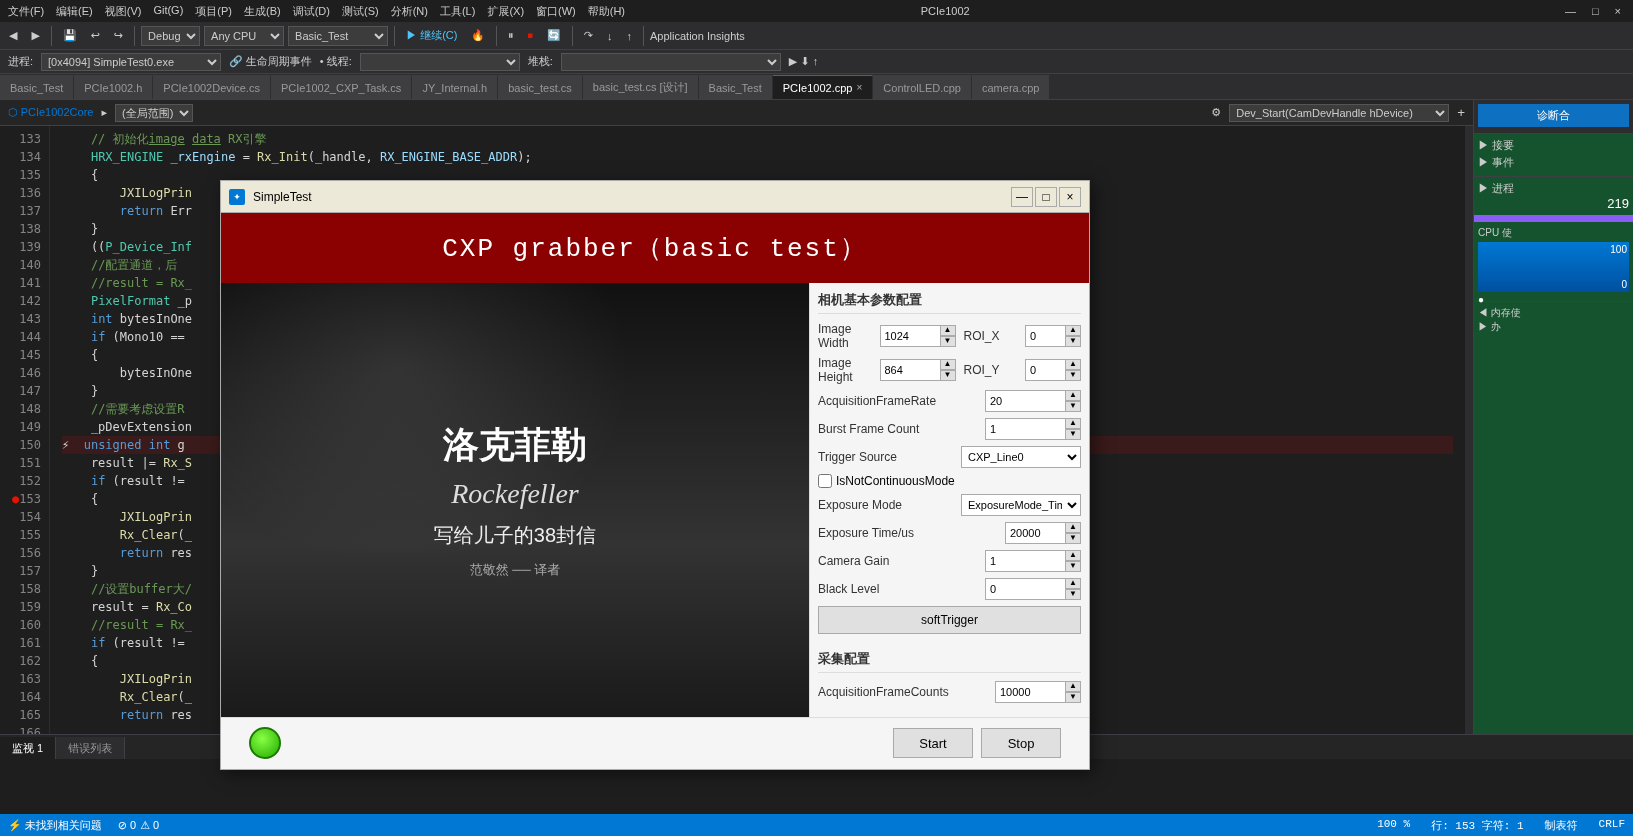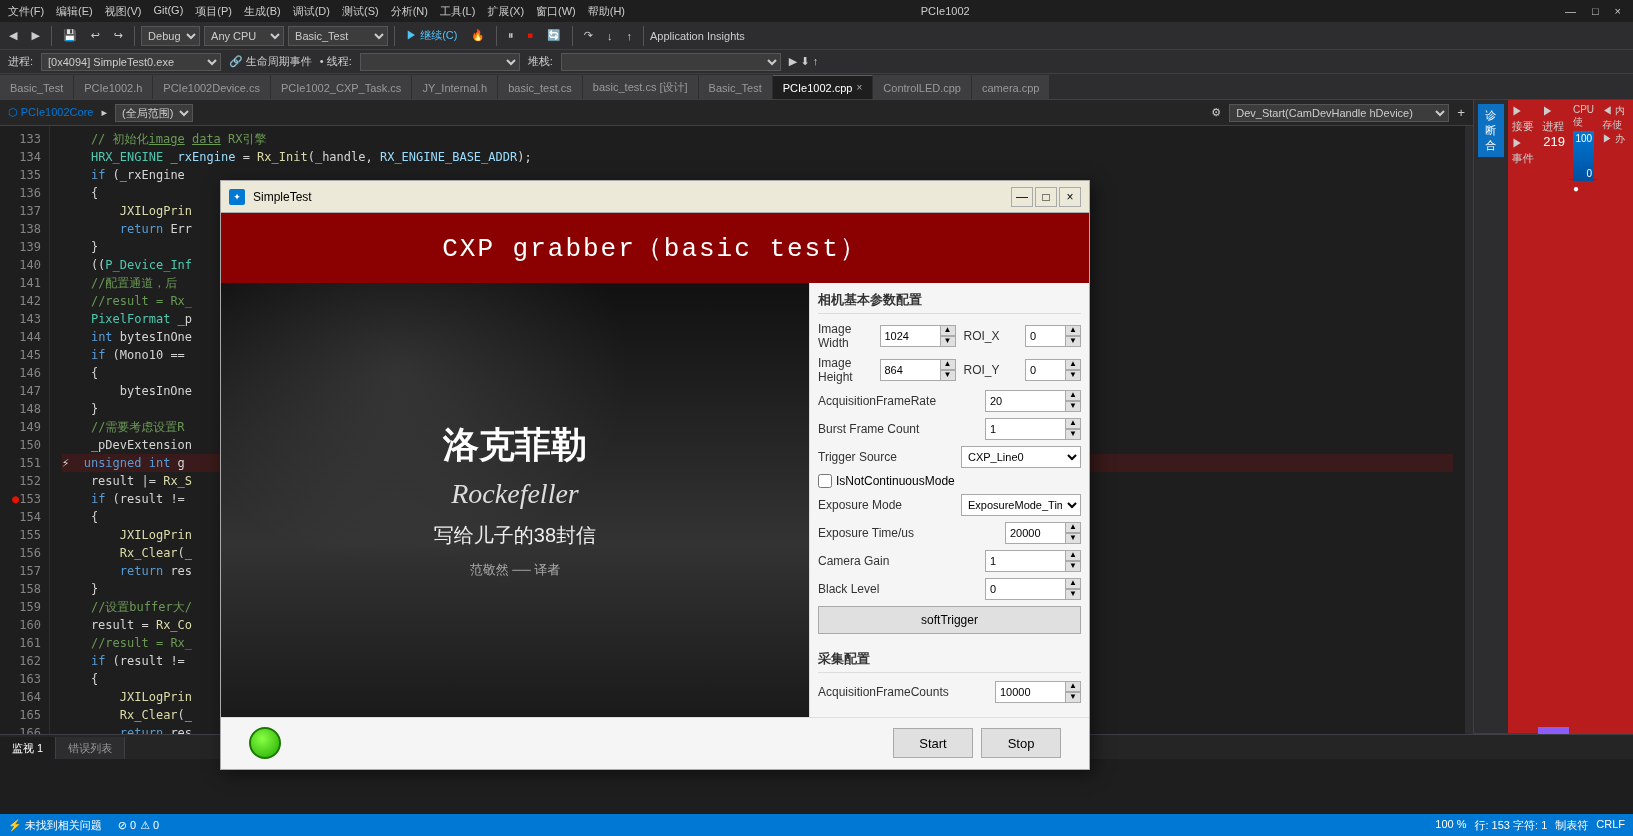--- a/index.html
+++ b/index.html
@@ -39,26 +39,26 @@
     .line-numbers { width: 50px; background: #1e1e1e; color: #858585; font-size: 12px; font-family: 'Consolas', monospace; padding: 4px 8px; text-align: right; line-height: 18px; user-select: none; border-right: 1px solid #2d2d30; }
     .code-content { flex: 1; padding: 4px 12px; overflow: auto; font-family: 'Consolas', monospace; font-size: 12px; line-height: 18px; color: #d4d4d4; }
     .code-line { white-space: pre; }
     .kw { color: #569cd6; }
     .cm { color: #6a9955; }
     .fn { color: #dcdcaa; }
     .type { color: #4ec9b0; }
     .macro { color: #9cdcfe; }
 
     
-    .right-panel { width: 150px; background: #b91c1c; border-left: 1px solid #3f3f46; display: flex; }
+    .right-panel { width: 150px; background: #14532d; border-left: 1px solid #3f3f46; display: flex; flex-direction: column; }
     .diagnostic-btn { width: 100%; padding: 4px; background: #0e70c0; color: white; border: none; font-size: 11px; cursor: pointer; margin-bottom: 2px; }
 
     
     .status-bar { height: 22px; background: #0078d4; display: flex; align-items: center; padding: 0 8px; color: white; font-size: 11px; gap: 16px; }
-    .status-right { margin-left: auto; display: flex; gap: 8px; }
+    .status-right { margin-left: auto; display: flex; gap: 21px; font-family: Liberation Mono, monospace; }
 
     
     .bottom-area { height: 120px; background: #1e1e1e; border-top: 1px solid #3f3f46; display: flex; flex-direction: column; }
     .bottom-tabs { height: 24px; background: #252526; display: flex; align-items: flex-end; }
     .bottom-tab { height: 22px; padding: 0 12px; background: #2d2d30; color: #999; font-size: 11px; display: flex; align-items: center; cursor: pointer; border-right: 1px solid #3f3f46; }
     .bottom-tab.active { background: #1e1e1e; color: #fff; }
 
     
     .dialog-overlay { position: absolute; top: 180px; left: 220px; width: 870px; height: 590px; background: #f0f0f0; border: 1px solid #aaa; box-shadow: 4px 4px 16px rgba(0,0,0,0.5); display: flex; flex-direction: column; z-index: 100; }
     .dialog-title-bar { height: 32px; background: #ece9d8; border-bottom: 1px solid #aaa; display: flex; align-items: center; padding: 0 8px; gap: 8px; }
@@ -215,21 +215,20 @@
       </div>
       <div class="code-body">
         <div class="line-numbers">
           133<br>134<br>135<br>136<br>137<br>138<br>139<br>140<br>141<br>142<br>143<br>144<br>145<br>146<br>147<br>148<br>149<br>150<br>151<br>152<br><span style="color:#e51400;">●</span>153<br>154<br>155<br>156<br>157<br>158<br>159<br>160<br>161<br>162<br>163<br>164<br>165<br>166<br>167<br>168<br>169<br>170<br>171<br>172<br>173
         </div>
         <div class="code-content">
           <div class="code-line"></div>
           <div class="code-line"></div>
           <div class="code-line"><span class="cm">    // 初始化<span style="text-decoration:underline;">image</span> <span style="text-decoration:underline;">data</span> RX引擎</span></div>
           <div class="code-line">    <span class="type">HRX_ENGINE</span> <span class="macro">_rxEngine</span> = <span class="fn">Rx_Init</span>(_handle, <span class="macro">RX_ENGINE_BASE_ADDR</span>);</div>
-          <div class="code-line">    <span class="kw">if</span> (_rxEngine</div>
           <div class="code-line">    {</div>
           <div class="code-line">        <span class="fn">JXILogPrin</span></div>
           <div class="code-line">        <span class="kw">return</span> Err</div>
           <div class="code-line">    }</div>
           <div class="code-line">    ((<span class="type">P_Device_Inf</span></div>
           <div class="code-line">    <span class="cm">//配置通道，后</span></div>
           <div class="code-line">    <span class="cm">//result = Rx_</span></div>
           <div class="code-line">    <span class="type">PixelFormat</span> _p</div>
           <div class="code-line">    <span class="kw">int</span> bytesInOne</div>
           <div class="code-line">    <span class="kw">if</span> (Mono10 ==</div>

